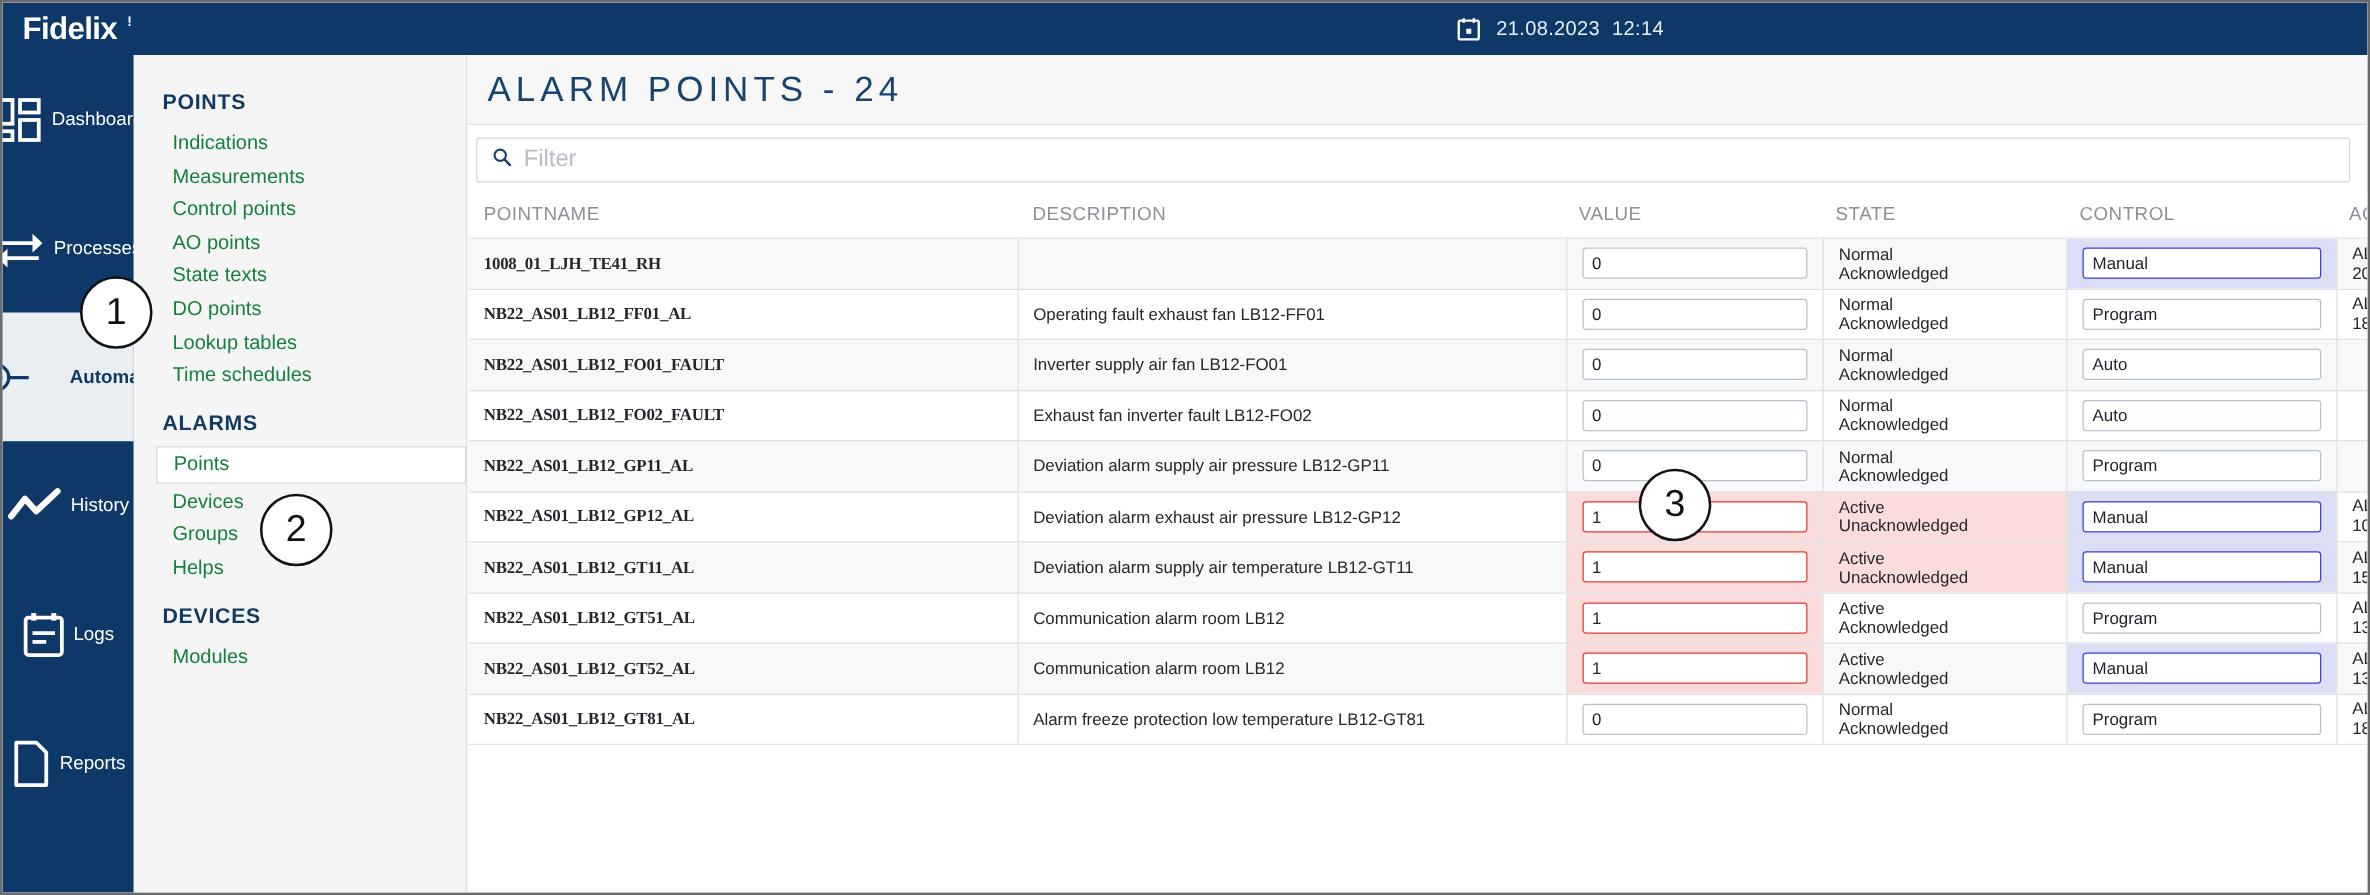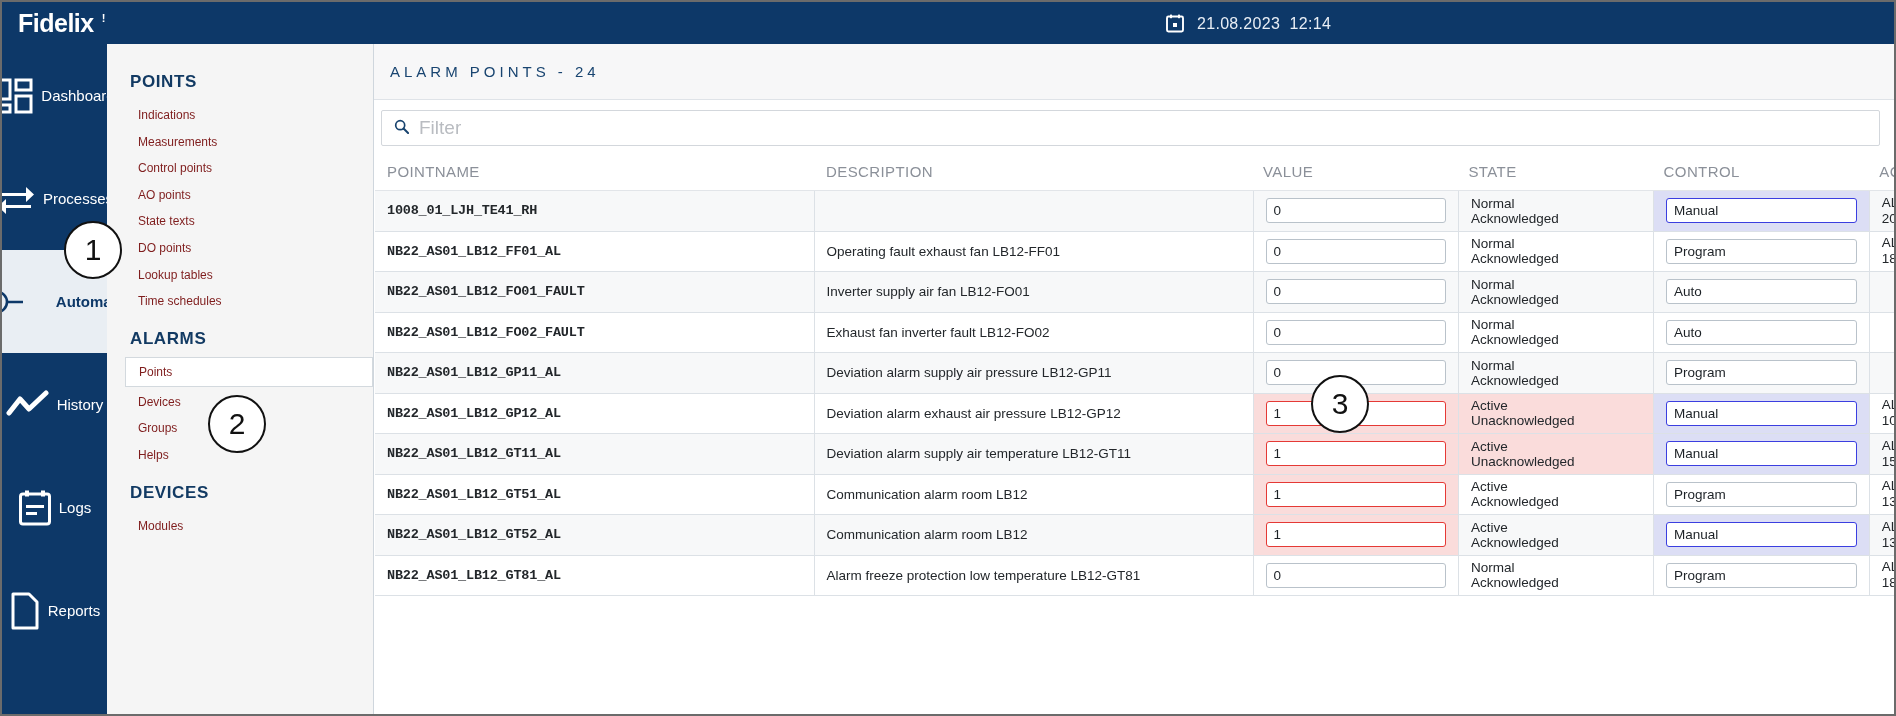--- a/index.html
+++ b/index.html
@@ -121,22 +121,22 @@
     overflow: hidden;
   }
   .subnav-group-title {
     font-size: 17px;
     font-weight: bold;
     color: #123a63;
     letter-spacing: 0.6px;
     padding: 8px 0 8px 23px;
   }
   .subnav-item {
-    font-size: 12px;
-    color: #7f1d1d;
+    font-size: 16px;
+    color: #15803d;
     padding: 4px 0 4px 31px;
     line-height: 22px;
     cursor: pointer;
     height: 26.6px;
   }
   .subnav-item.selected {
     background: #ffffff;
     border: 1px solid #d3d9de;
     margin-left: 18px;
     margin-right: 0;
@@ -156,21 +156,21 @@
   }
   .page-head {
     height: 56px;
     background: #f7f7f8;
     border-bottom: 1px solid #dfe3e8;
     display: flex;
     align-items: center;
     padding-left: 16px;
   }
   .page-title {
-    font-size: 15px;
+    font-size: 28px;
     color: #184470;
     letter-spacing: 4px;
   }
   .filter-wrap { padding: 10px 14px 8px 7px; }
   .filter-box {
     height: 36px;
     border: 1px solid #d3d7dc;
     border-radius: 2px;
     background: #ffffff;
     display: flex;
@@ -219,21 +219,21 @@
     padding: 0 12px;
     height: 40.5px;
     vertical-align: middle;
     font-size: 13.5px;
     color: #23272b;
   }
   table.grid tr:nth-child(odd) td { background: #f7f8f9; }
   table.grid tr:nth-child(even) td { background: #ffffff; }
 
   td.c-point {
-    font-family: Liberation Mono, monospace;
+    font-family: Liberation Serif, serif;
     font-weight: bold;
     font-size: 12.6px;
     letter-spacing: -0.2px;
     color: #14181c;
   }
   td.c-desc { font-size: 13.3px; color: #2a2e33; }
   td.c-state { font-size: 13px; color: #2a2e33; line-height: 15px; padding-left: 10px; }
   td.c-act { font-size: 13px; color: #2a2e33; line-height: 16px; white-space: nowrap; overflow: hidden; padding-left: 10px;}
 
   td.c-value, td.c-ctrl { padding: 0 8px; }

